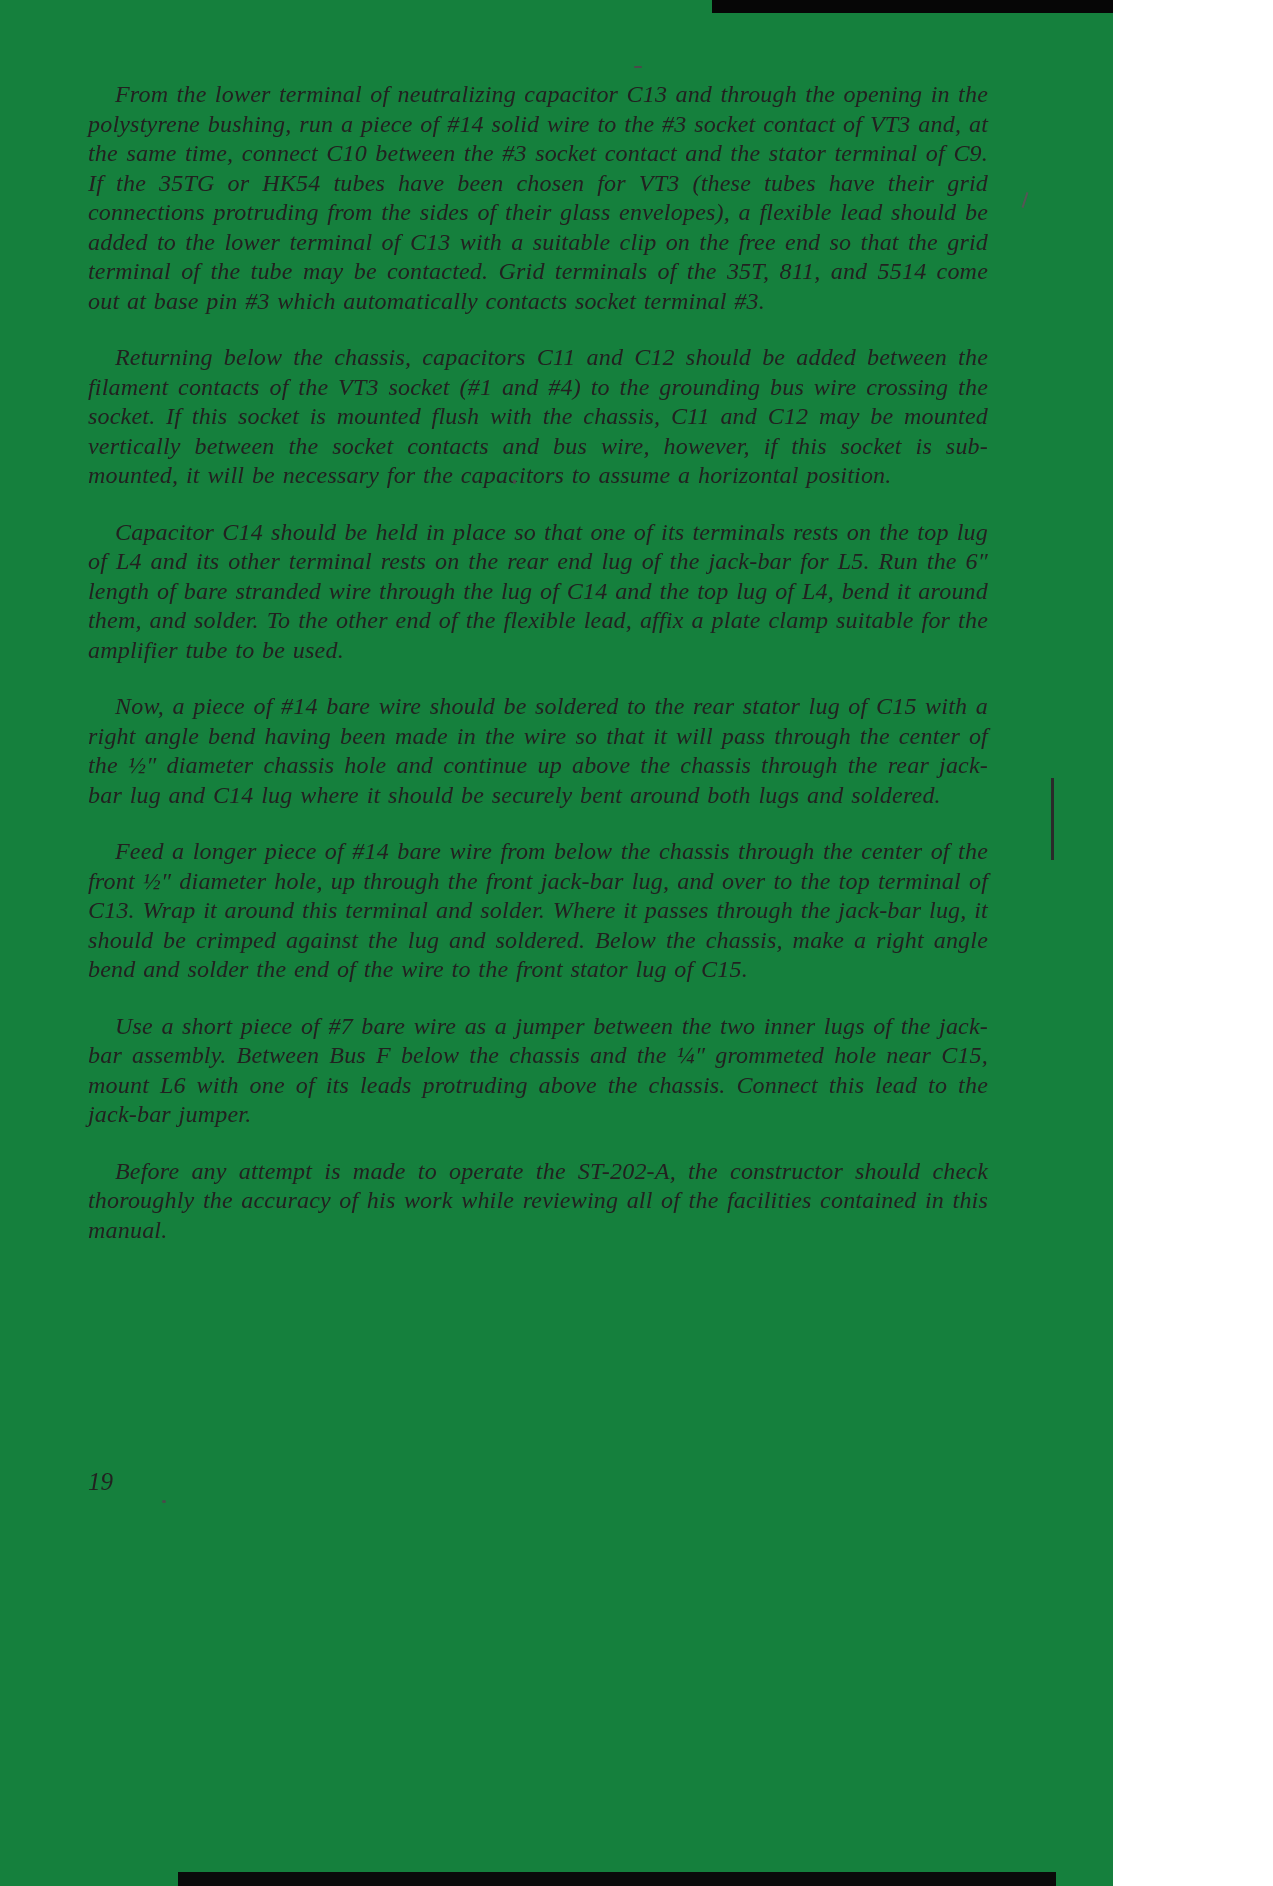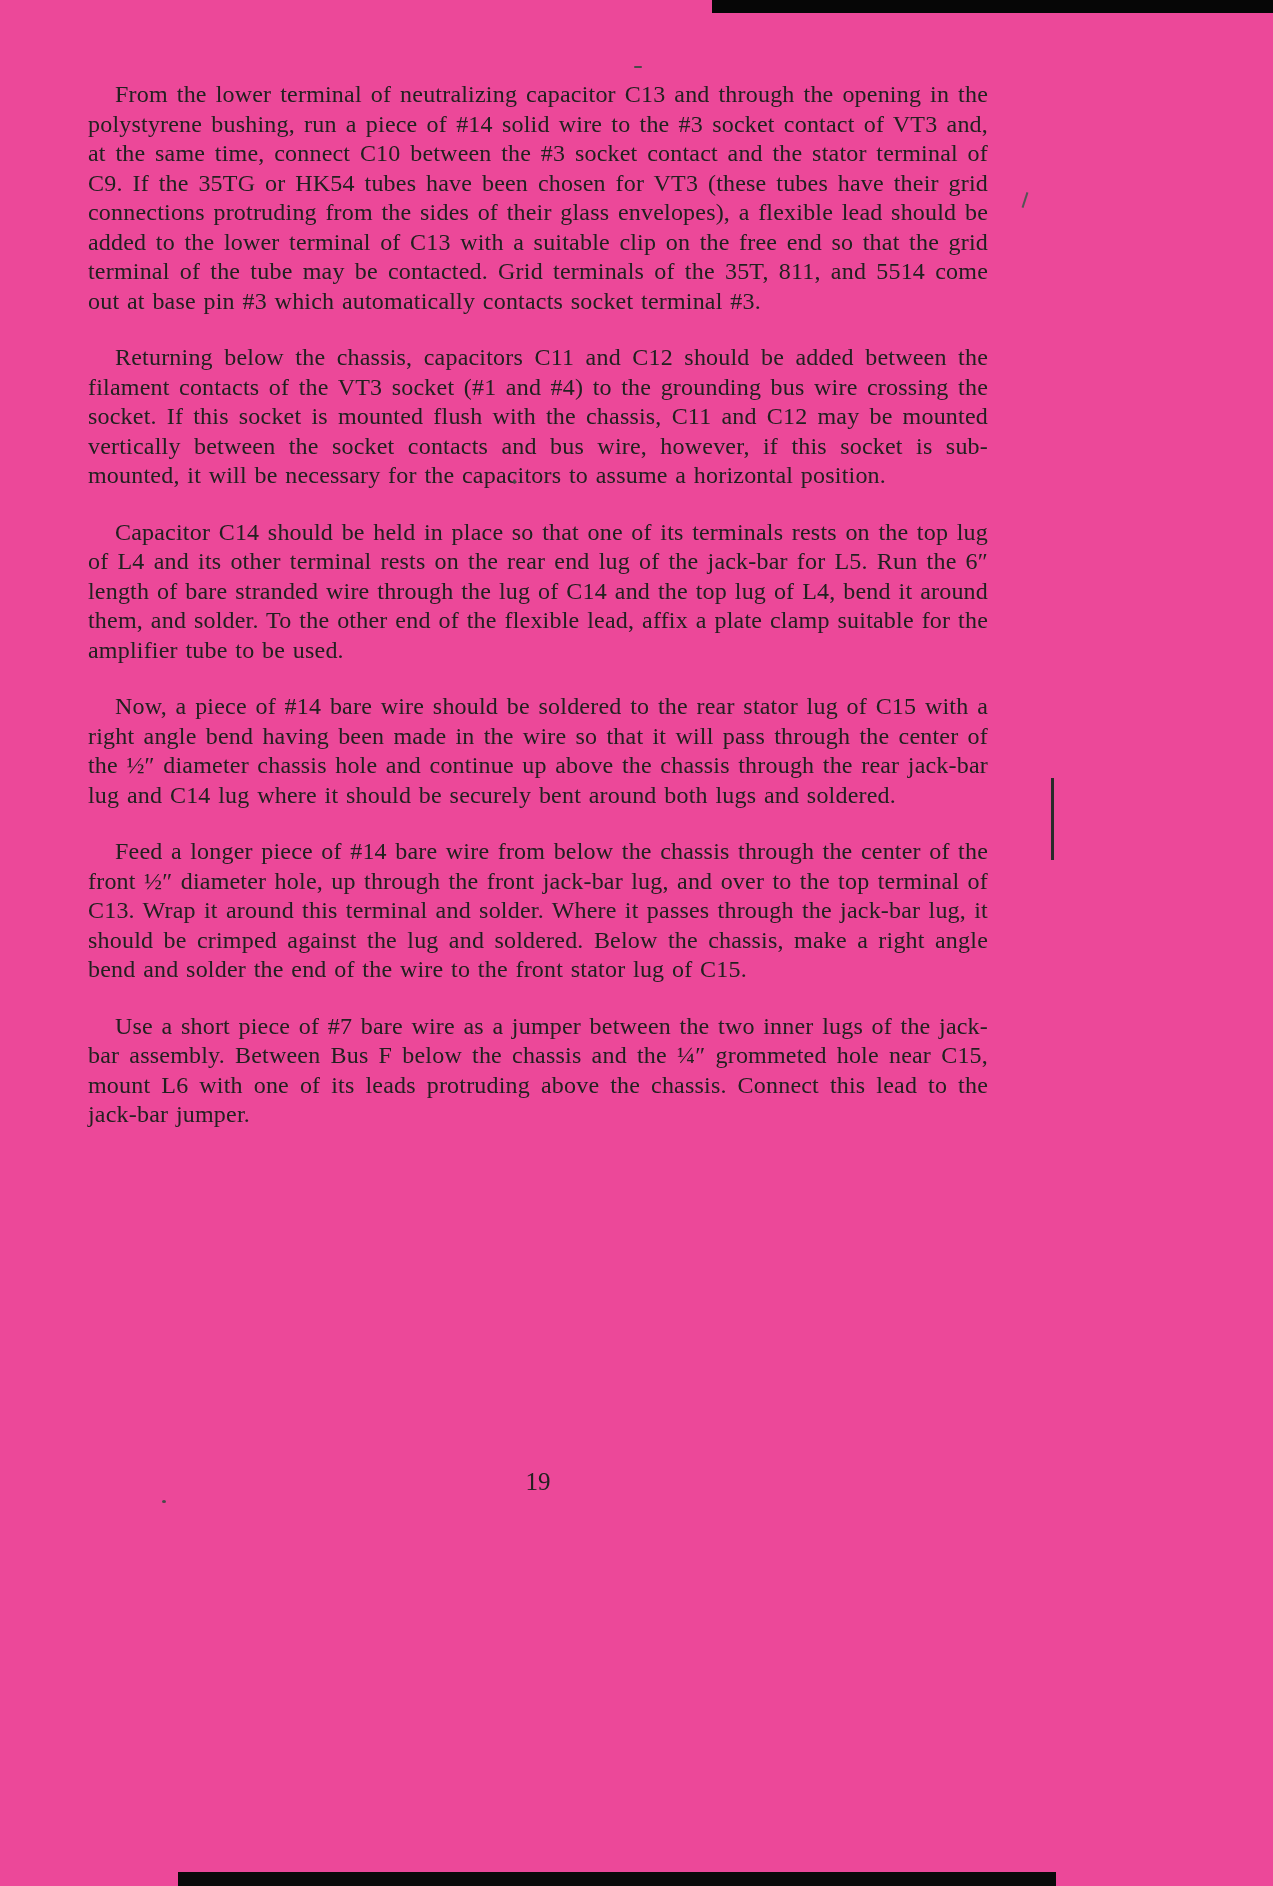--- a/index.html
+++ b/index.html
@@ -4,25 +4,26 @@
   <style>
     * { margin: 0; padding: 0; box-sizing: border-box; }
 
     html, body {
       background: #ffffff;
       font-family: "Liberation Serif", serif;
     }
 
     .page {
       position: relative;
-      width: 1273px;
+      width: 1113px;
       height: 1886px;
-      background: #ec4899;
+      background: #15803d;
       overflow: hidden;
       color: #1c1c1c;
+      font-style: italic;
     }
 
     .text-block {
       position: absolute;
       top: 80px;
       left: 88px;
       width: 900px;
       font-size: 24px;
       line-height: 29.5px;
       text-align: justify;
@@ -34,21 +35,21 @@
     .text-block p {
       text-indent: 27px;
       margin-bottom: 27px;
     }
 
     .page-number {
       position: absolute;
       top: 1468px;
       left: 88px;
       width: 900px;
-      text-align: center;
+      text-align: left;
       font-size: 25px;
       color: #222120;
     }
 
     
     .scan-bar-top {
       position: absolute;
       top: 0;
       left: 712px;
       width: 561px;
@@ -100,20 +101,21 @@
 
   <div class="scan-bar-top"></div>
 
   <div class="text-block">
     <p>From the lower terminal of neutralizing capacitor C13 and through the opening in the polystyrene bushing, run a piece of #14 solid wire to the #3 socket contact of VT3 and, at the same time, connect C10 between the #3 socket contact and the stator terminal of C9. If the 35TG or HK54 tubes have been chosen for VT3 (these tubes have their grid connections protruding from the sides of their glass envelopes), a flexible lead should be added to the lower terminal of C13 with a suitable clip on the free end so that the grid terminal of the tube may be contacted. Grid terminals of the 35T, 811, and 5514 come out at base pin #3 which automatically contacts socket terminal #3.</p>
     <p>Returning below the chassis, capacitors C11 and C12 should be added between the filament contacts of the VT3 socket (#1 and #4) to the grounding bus wire crossing the socket. If this socket is mounted flush with the chassis, C11 and C12 may be mounted vertically between the socket contacts and bus wire, however, if this socket is sub-mounted, it will be necessary for the capacitors to assume a horizontal position.</p>
     <p>Capacitor C14 should be held in place so that one of its terminals rests on the top lug of L4 and its other terminal rests on the rear end lug of the jack-bar for L5. Run the 6″ length of bare stranded wire through the lug of C14 and the top lug of L4, bend it around them, and solder. To the other end of the flexible lead, affix a plate clamp suitable for the amplifier tube to be used.</p>
     <p>Now, a piece of #14 bare wire should be soldered to the rear stator lug of C15 with a right angle bend having been made in the wire so that it will pass through the center of the ½″ diameter chassis hole and continue up above the chassis through the rear jack-bar lug and C14 lug where it should be securely bent around both lugs and soldered.</p>
     <p>Feed a longer piece of #14 bare wire from below the chassis through the center of the front ½″ diameter hole, up through the front jack-bar lug, and over to the top terminal of C13. Wrap it around this terminal and solder. Where it passes through the jack-bar lug, it should be crimped against the lug and soldered. Below the chassis, make a right angle bend and solder the end of the wire to the front stator lug of C15.</p>
     <p>Use a short piece of #7 bare wire as a jumper between the two inner lugs of the jack-bar assembly. Between Bus F below the chassis and the ¼″ grommeted hole near C15, mount L6 with one of its leads protruding above the chassis. Connect this lead to the jack-bar jumper.</p>
+    <p>Before any attempt is made to operate the ST-202-A, the constructor should check thoroughly the accuracy of his work while reviewing all of the facilities contained in this manual.</p>
   </div>
 
   <div class="page-number">19</div>
 
   <div class="scan-line-right-1"></div>
   <div class="scan-line-right-2"></div>
   <div class="speck speck-1"></div>
   <div class="speck speck-2"></div>
   <div class="speck speck-3"></div>
 

